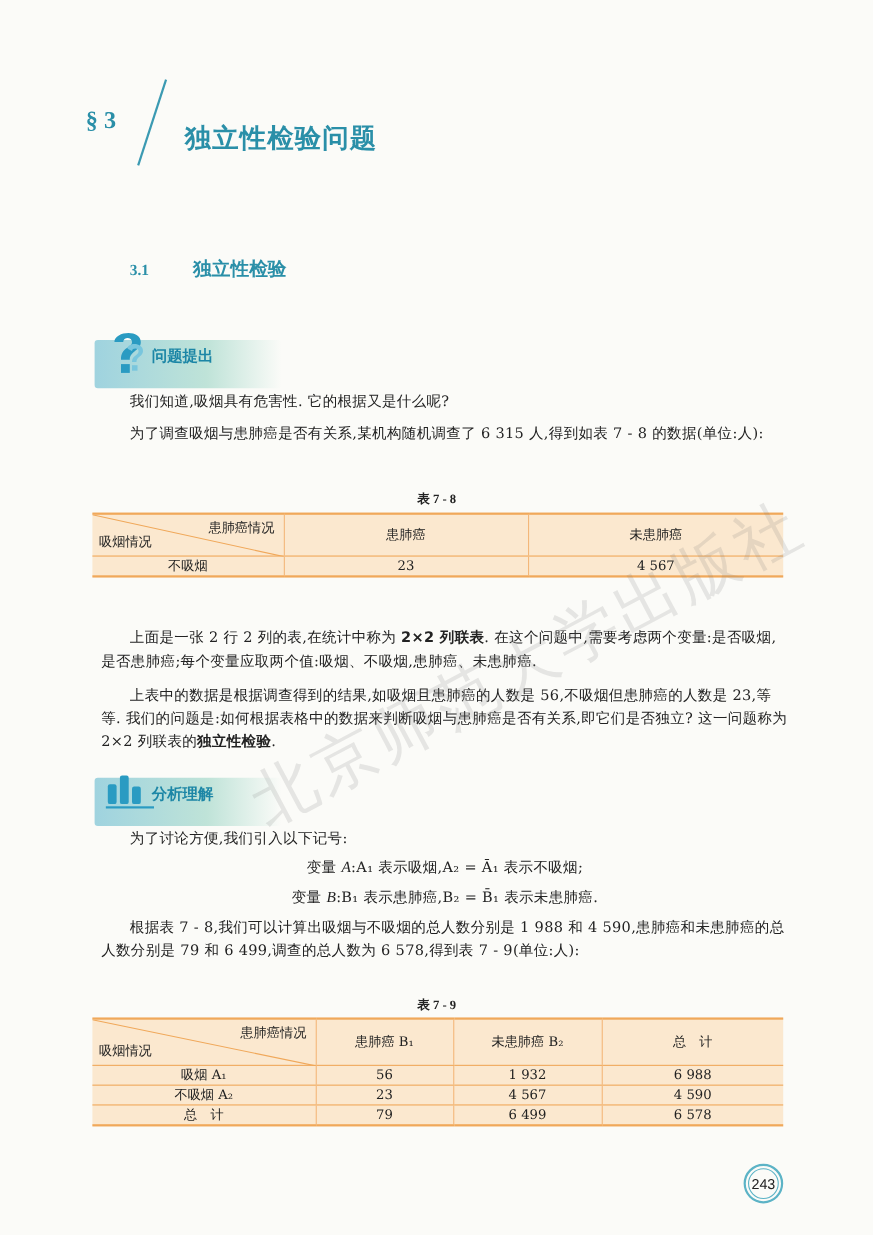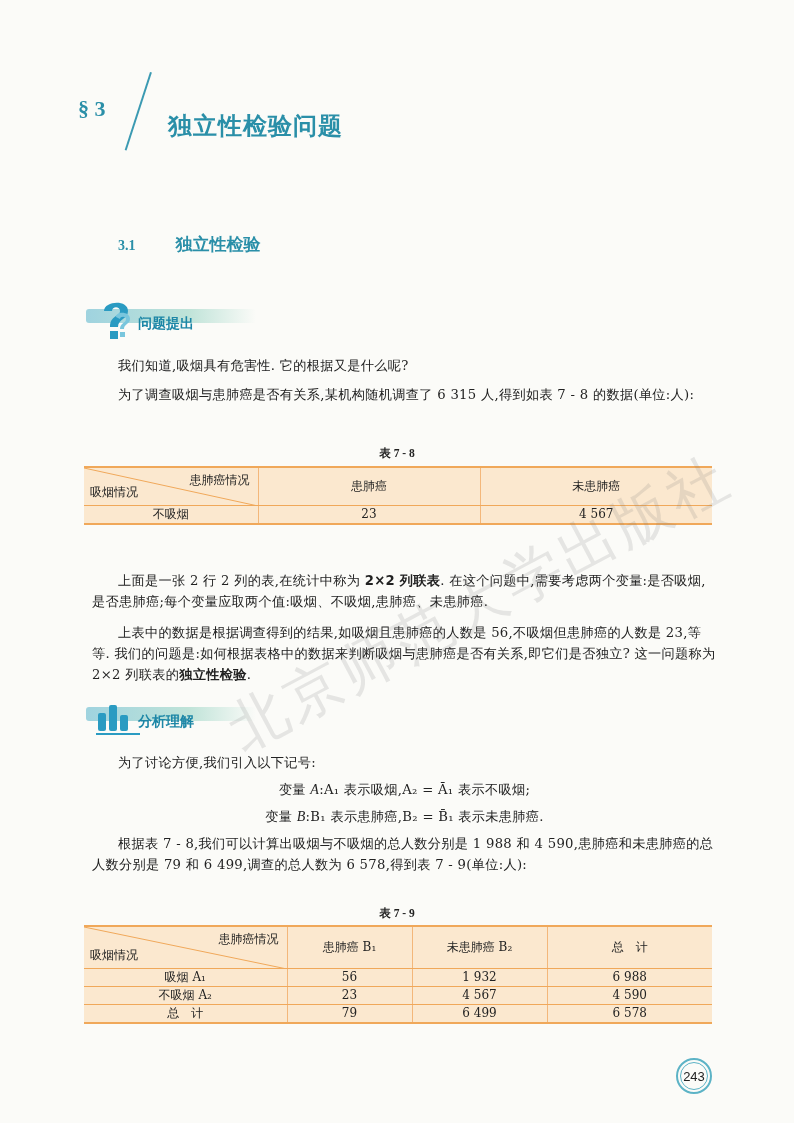--- a/index.html
+++ b/index.html
@@ -6,21 +6,21 @@
   html, body { width: 794px; height: 1123px; background: #fbfbf8; overflow: hidden; }
   body { position: relative; font-family: "DejaVu Serif", "Liberation Serif", serif; color: #222; }
 
   .section-num { position: absolute; left: 78px; top: 96px; font-family: "Liberation Serif", serif; font-weight: bold; font-size: 22px; color: #2a8fa8; }
   .slash { position: absolute; left: 118px; top: 72px; width: 2px; height: 82px; background: #3b9ab2; transform: rotate(18deg); transform-origin: top left; left: 150px; }
   .chapter-title { position: absolute; left: 168px; top: 110px; font-family: Liberation Sans, sans-serif; font-weight: bold; font-size: 24px; color: #2a8fa8; letter-spacing: 1px; }
 
   .subsection { position: absolute; left: 118px; top: 233px; font-family: "DejaVu Sans", sans-serif; font-weight: bold; font-size: 17px; color: #2a8fa8; }
   .subsection .num { margin-right: 40px; font-family: "Liberation Serif", serif; font-size: 14px; }
 
-  .banner { position: absolute; height: 14px; width: 170px; background: linear-gradient(90deg, #9fd3df 0%, #bfe3d8 60%, rgba(220,240,225,0) 100%); border-radius: 3px; }
+  .banner { position: absolute; height: 44px; width: 170px; background: linear-gradient(90deg, #9fd3df 0%, #bfe3d8 60%, rgba(220,240,225,0) 100%); border-radius: 3px; }
   .banner .label { position: absolute; left: 52px; top: 6px; font-family: "DejaVu Sans", sans-serif; font-weight: bold; font-size: 14px; color: #1c86a6; }
   .banner .icon { position: absolute; left: 10px; top: -12px; }
 
   .p { position: absolute; left: 92px; width: 625px; font-size: 13.2px; line-height: 21px; letter-spacing: 0.3px; }
   .indent { text-indent: 26px; }
   .center { text-align: center; }
   b.bold { font-family: "DejaVu Sans", sans-serif; font-weight: bold; }
   .var { font-style: italic; font-family: "Liberation Serif", serif; font-size: 14px; }
 
   .tcap { position: absolute; font-family: Liberation Serif, serif; font-weight: bold; font-size: 11.5px; width: 100%; text-align: center; left: 0; }

